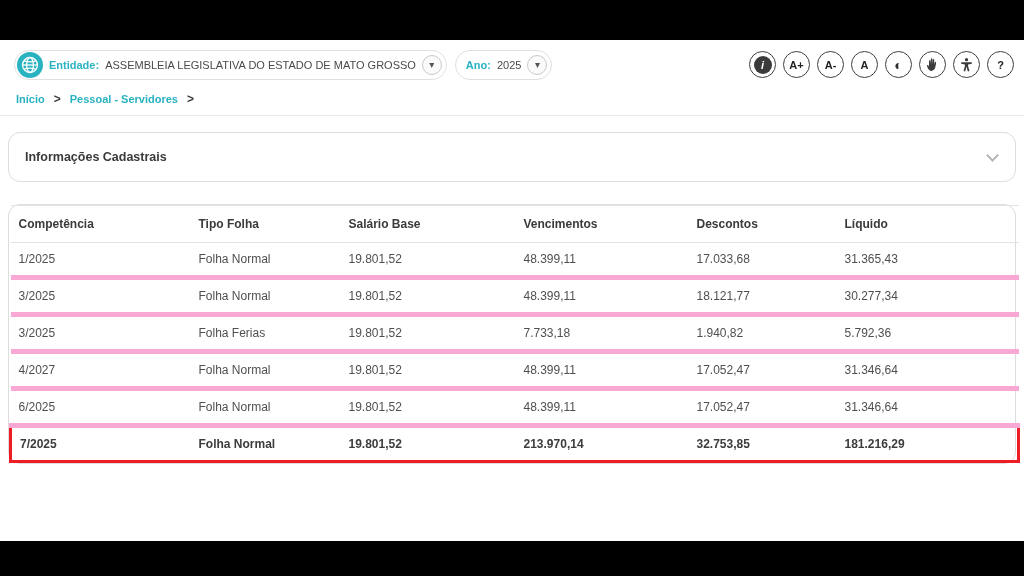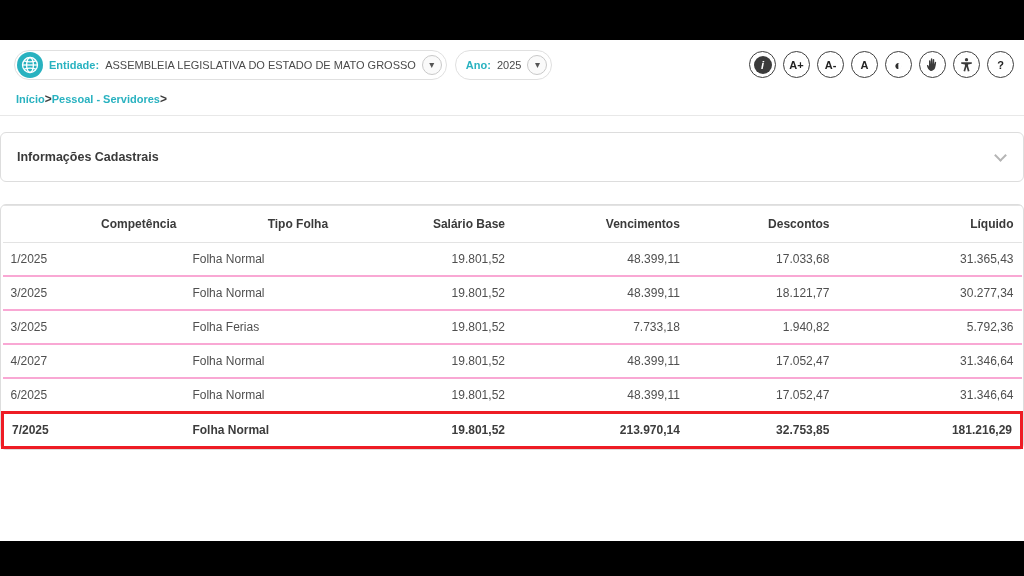--- a/index.html
+++ b/index.html
@@ -42,47 +42,47 @@
     display:inline-flex;align-items:center;justify-content:center;cursor:pointer;flex:0 0 auto;padding:0;
   }
   .info-fill{
     width:18px;height:18px;border-radius:50%;background:#3b3b3b;color:#fff;
     display:flex;align-items:center;justify-content:center;font-size:11px;font-weight:700;font-style:italic;
   }
   .contrast-glyph{font-size:14px;line-height:1;color:#2e2e2e;}
   .icon-wrap{display:flex;align-items:center;justify-content:center;}
 
   
-  .breadcrumb{display:flex;align-items:center;padding:8px 16px 9px;font-size:11px;font-weight:700;}
+  .breadcrumb{display:flex;align-items:center;gap:9px;padding:8px 16px 9px;font-size:11px;font-weight:700;}
   .crumb.link{color:var(--teal);text-decoration:none;cursor:pointer;white-space:nowrap;}
   .sep{color:#3c3c3c;font-weight:800;font-size:12px;}
   .crumb.current{color:#5a5a5a;white-space:nowrap;}
   .annotation-box{border:3px solid var(--red);padding:2px 6px;}
   .header-divider{border-top:1px solid #e8e8e8;width:100%;}
 
   
-  .card{margin:16px 0 0;border:1px solid #ddd;border-radius:6px;background:#fff;}
+  .card{margin:16px 8px 0;border:1px solid #ddd;border-radius:12px;background:#fff;}
   .card.financeiros{margin-top:22px;}
   .card-head{display:flex;align-items:center;justify-content:space-between;padding:13px 12px 13px 16px;cursor:pointer;}
   .card-title{font-size:12.5px;font-weight:700;color:var(--text-dark);}
   .chev-circle{width:22px;height:22px;border-radius:50%;display:flex;align-items:center;justify-content:center;flex:0 0 auto;}
   .chev{width:9px;height:9px;border-right:2px solid #b5b5b5;border-bottom:2px solid #b5b5b5;display:inline-block;}
   .chev.down{transform:rotate(45deg);margin-top:-4px;}
   .chev.up{transform:rotate(-135deg);margin-top:4px;}
 
   
   table.fin-table{width:100%;border-collapse:collapse;table-layout:fixed;font-size:12px;color:var(--text-mid);}
   table.fin-table th{
-    padding:11px 8px;font-size:12px;font-weight:700;color:var(--text-dark);text-align:right;
+    padding:11px 8px;font-size:12px;font-weight:700;color:var(--text-dark);text-align:left;
     border-top:1px solid #e3e3e3;border-bottom:1px solid #e3e3e3;white-space:nowrap;overflow:hidden;
   }
   table.fin-table td{
-    padding:9px 8px;border-bottom:2px solid #f9a8d4;white-space:nowrap;overflow:hidden;
-  }
-  table.fin-table .num{text-align:right;}
+    padding:9px 8px;border-bottom:5px solid #f9a8d4;white-space:nowrap;overflow:hidden;
+  }
+  table.fin-table .num{text-align:left;}
   tr.highlighted td{
     border-top:3px solid var(--red);border-bottom:3px solid var(--red);
     font-weight:700;color:#3c3c3c;
   }
   tr.highlighted td:first-child{border-left:3px solid var(--red);}
   tr.highlighted td:last-child{border-right:3px solid var(--red);}
 </style>
 </head>
 <body>
 

